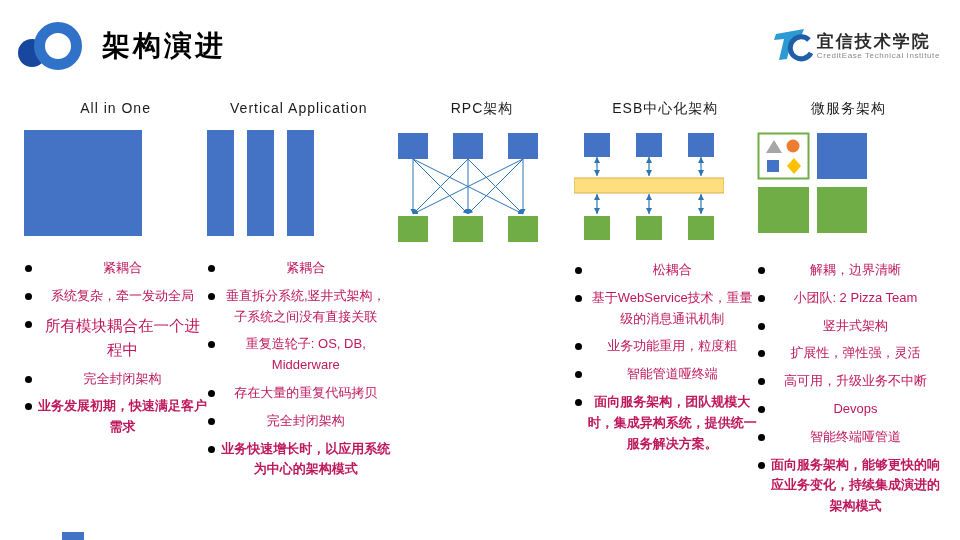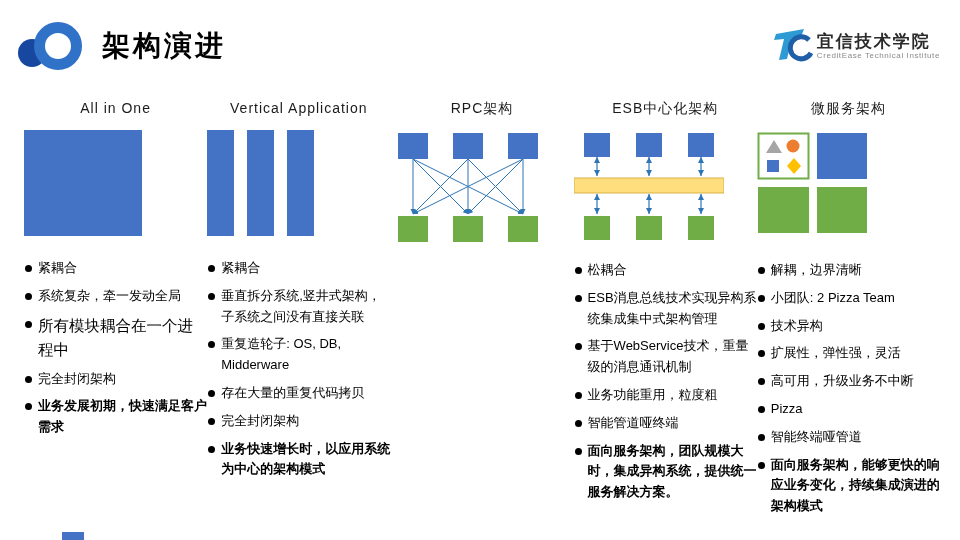--- a/index.html
+++ b/index.html
@@ -27,21 +27,21 @@
   .column{flex:1;min-width:0;}
   .col-title{font-size:14px;font-weight:400;color:#1b1b1b;margin:0 0 14px 0;text-align:center;letter-spacing:1px;white-space:nowrap;}
   .diagram{height:112px;margin-bottom:16px;}
 
   .rect-allinone{width:118px;height:106px;}
   .bars{display:flex;gap:13px;height:106px;}
   .bars .bar{width:27px;height:106px;}
 
   
   .bullets{list-style:none;margin:0;padding:0;}
-  .bullets li{position:relative;padding-left:14px;font-size:13px;line-height:1.6;margin-bottom:7px;color:#000000;}
+  .bullets li{position:relative;padding-left:14px;font-size:13px;line-height:1.6;margin-bottom:7px;color:#be185d;text-align:center;}
   .bullets li::before{content:"";position:absolute;left:1px;top:7px;width:7px;height:7px;border-radius:50%;background:#000;}
   .bullets li.bold{font-weight:700;}
   .bullets li.large{font-size:15.5px;line-height:1.55;}
   .bullets .note{font-size:10px;font-weight:400;}
 
   .bottom-decor{position:absolute;left:62px;bottom:0;width:22px;height:8px;background:#4472C4;}
 </style>
 </head>
 <body>
 
@@ -142,21 +142,20 @@
             <line x1="75" y1="25" x2="75" y2="44" stroke="#2E75B6" stroke-width="1.2" marker-start="url(#arrEu)" marker-end="url(#arrEd)"></line>
             <line x1="75" y1="62" x2="75" y2="82" stroke="#2E75B6" stroke-width="1.2" marker-start="url(#arrEu)" marker-end="url(#arrEd)"></line>
             <line x1="127" y1="25" x2="127" y2="44" stroke="#2E75B6" stroke-width="1.2" marker-start="url(#arrEu)" marker-end="url(#arrEd)"></line>
             <line x1="127" y1="62" x2="127" y2="82" stroke="#2E75B6" stroke-width="1.2" marker-start="url(#arrEu)" marker-end="url(#arrEd)"></line>
       <rect x="10" y="84" width="26" height="24" fill="#70AD47"></rect>
             <rect x="62" y="84" width="26" height="24" fill="#70AD47"></rect>
             <rect x="114" y="84" width="26" height="24" fill="#70AD47"></rect>
     </svg></div>
         <ul class="bullets">
           <li><span>松耦合</span></li>
-          <li><span>ESB消息总线技术实现异构系统集成集中式架构管理</span></li>
           <li><span>基于WebService技术，重量级的消息通讯机制</span></li>
           <li><span>业务功能重用，粒度粗</span></li>
           <li><span>智能管道哑终端</span></li>
           <li class="bold"><span>面向服务架构，团队规模大时，集成异构系统，提供统一服务解决方案。</span></li>
         </ul>
       </section>
       <section class="column">
         <h2 class="col-title">微服务架构</h2>
         <div class="diagram"><svg width="112" height="102" viewBox="0 0 112 102">
       <rect x="1.5" y="1.5" width="50" height="45" fill="#ffffff" stroke="#70AD47" stroke-width="2"></rect>
@@ -164,24 +163,24 @@
       <circle cx="36" cy="14" r="6.5" fill="#ED7D31"></circle>
       <rect x="10" y="28" width="12" height="12" fill="#4472C4"></rect>
       <polygon points="37,26 44,34 37,42 30,34" fill="#FFC000"></polygon>
       <rect x="60" y="1" width="50" height="46" fill="#4472C4"></rect>
       <rect x="1" y="55" width="51" height="46" fill="#70AD47"></rect>
       <rect x="60" y="55" width="50" height="46" fill="#70AD47"></rect>
     </svg></div>
         <ul class="bullets">
           <li><span>解耦，边界清晰</span></li>
           <li><span>小团队: 2 Pizza Team</span></li>
-          <li><span>技术异构</span></li>
+          <li><span>竖井式架构</span></li>
           <li><span>扩展性，弹性强，灵活</span></li>
           <li><span>高可用，升级业务不中断</span></li>
-          <li><span>Pizza</span></li>
+          <li><span>Devops</span></li>
           <li><span>智能终端哑管道</span></li>
           <li class="bold"><span>面向服务架构，能够更快的响应业务变化，持续集成演进的架构模式</span></li>
         </ul>
       </section>
     </div>
 
   <div class="bottom-decor"></div>
 </div>
 
 </body></html>

